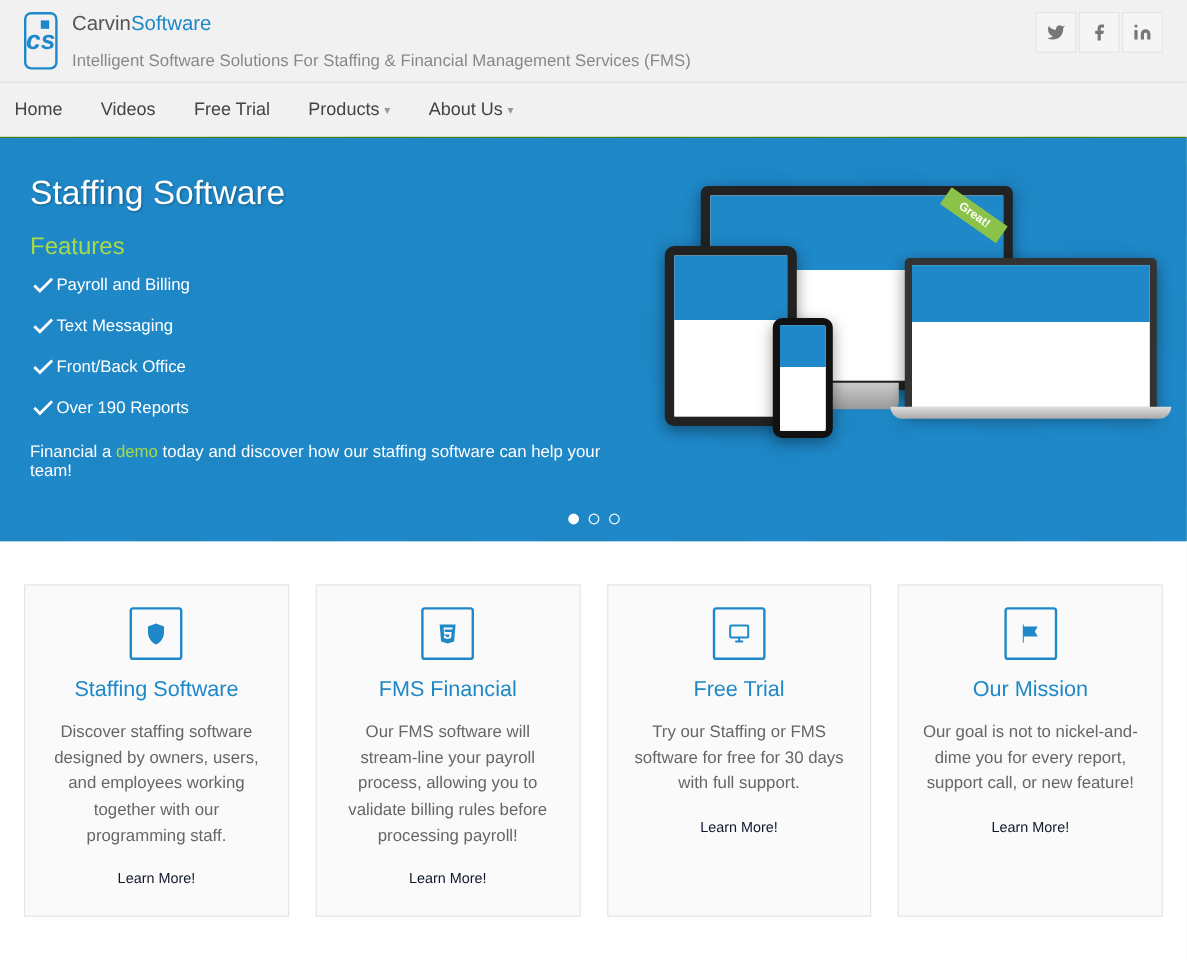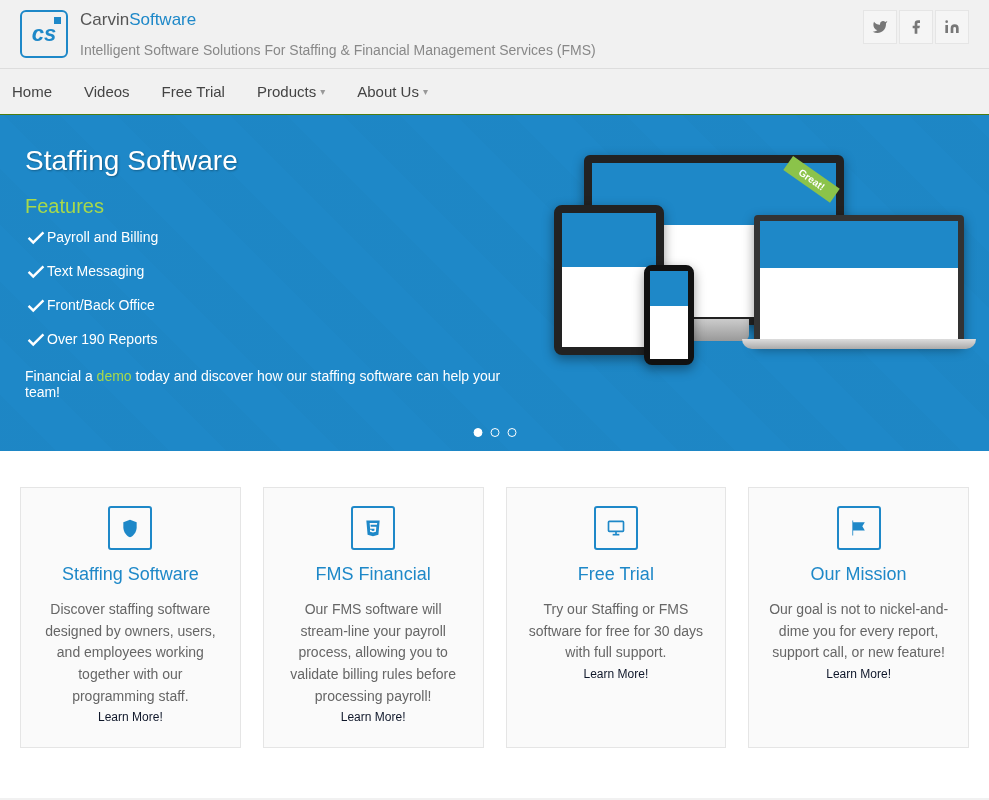--- a/index.html
+++ b/index.html
@@ -1,19 +1,19 @@
 <!DOCTYPE html>
 <html><head>
 <meta charset="utf-8">
 <style>
 *{margin:0;padding:0;box-sizing:border-box}
 body{font-family:"Segoe UI",Arial,sans-serif;background:#f1f1f1;color:#555;width:989px}
 .top-bar{background:#f1f1f1;padding:10px 20px;display:flex;justify-content:space-between;align-items:flex-start;border-bottom:1px solid #ddd}
 .brand{display:flex;gap:12px;align-items:flex-start}
-.logo{width:48px;height:48px;border:2px solid #1e88c8;border-radius:6px;display:flex;align-items:center;justify-content:center;color:#1e88c8;font-weight:bold;font-size:22px;font-style:italic;position:relative}
+.logo{width:28px;height:48px;border:2px solid #1e88c8;border-radius:6px;display:flex;align-items:center;justify-content:center;color:#1e88c8;font-weight:bold;font-size:22px;font-style:italic;position:relative}
 .logo::after{content:"";position:absolute;top:5px;right:5px;width:7px;height:7px;background:#1e88c8}
 .brand-text .title{font-size:17px;font-weight:400;color:#555}
 .brand-text .title .blue{color:#1e88c8}
 .brand-text .tag{font-size:14px;color:#888;margin-top:12px}
 .social{display:flex;gap:2px}
 .social a{width:34px;height:34px;background:#f5f5f5;border:1px solid #e5e5e5;display:flex;align-items:center;justify-content:center;color:#777;text-decoration:none;font-weight:bold;font-size:16px}
 .nav{background:#f1f1f1;padding:0 12px;border-bottom:1px solid #4d7c0f}
 .nav ul{list-style:none;display:flex;gap:32px}
 .nav li{padding:14px 0;color:#444;font-size:15px;cursor:pointer;display:flex;align-items:center;gap:4px}
 .chev{font-size:10px;color:#999}
@@ -35,21 +35,21 @@
 .phone{width:50px;height:100px;left:120px;top:110px;border:6px solid #111;background:#fff;border-radius:8px;z-index:2}
 .screen-content{background:linear-gradient(#1e88c8 40%,#fff 40%);width:100%;height:100%}
 .ribbon{position:absolute;top:8px;right:-4px;background:#8bc34a;color:#fff;font-size:10px;padding:3px 14px;transform:rotate(35deg);font-weight:bold}
 .dots{position:absolute;bottom:14px;left:50%;transform:translateX(-50%);display:flex;gap:8px}
 .dot{width:9px;height:9px;border:1px solid #fff;border-radius:50%;cursor:pointer}
 .dot.active{background:#fff}
 .cards{background:#fff;padding:36px 20px 50px;display:flex;gap:22px}
 .card{flex:1;border:1px solid #e5e5e5;background:#fafafa;padding:18px 16px 22px;text-align:center}
 .icon-box{width:44px;height:44px;border:2px solid #1e88c8;margin:0 auto 14px;display:flex;align-items:center;justify-content:center;color:#1e88c8;border-radius:3px}
 .card h3{color:#1e88c8;font-size:18px;font-weight:400;margin-bottom:14px}
-.card p{font-size:14px;color:#666;line-height:1.55;margin-bottom:0}
+.card p{font-size:14px;color:#666;line-height:1.55;margin-bottom:16px}
 .card a{color:#0f172a;text-decoration:none;font-size:12px}
 </style>
 </head>
 <body>
 
 <div class="top-bar">
   <div class="brand">
     <div class="logo">cs</div>
     <div class="brand-text">
       <div class="title"><span>Carvin</span><span class="blue">Software</span></div>

